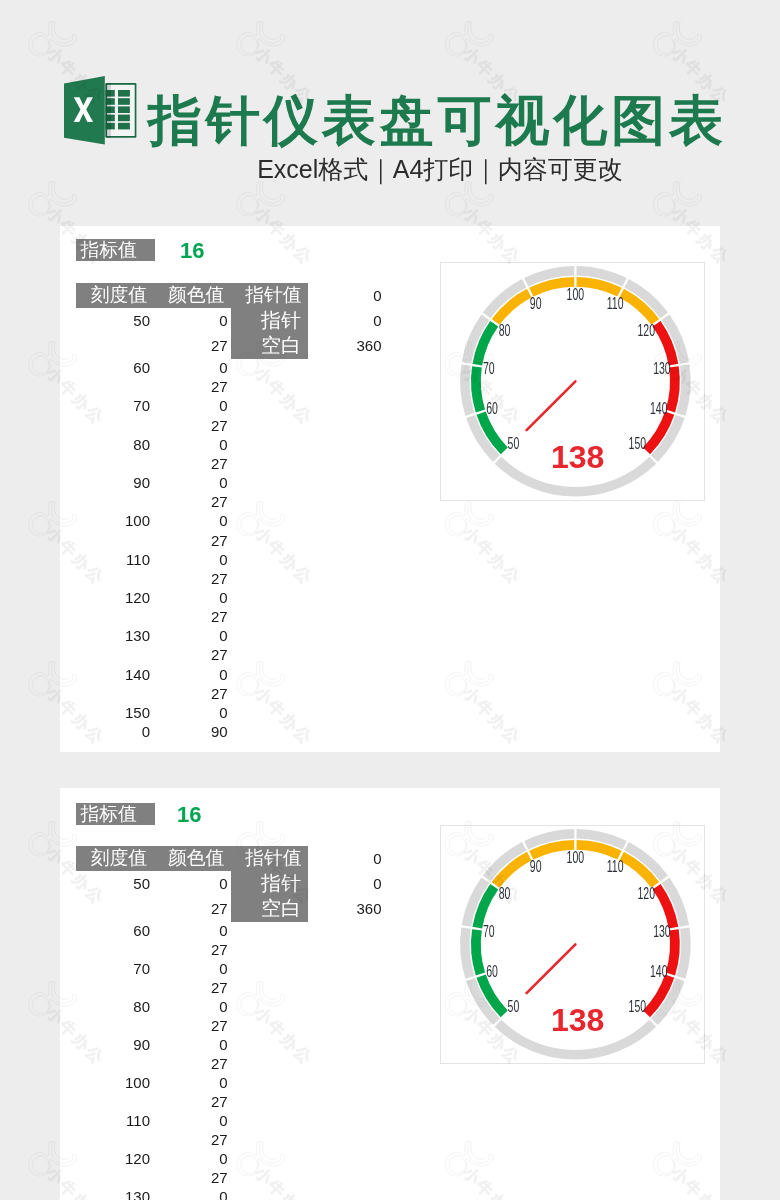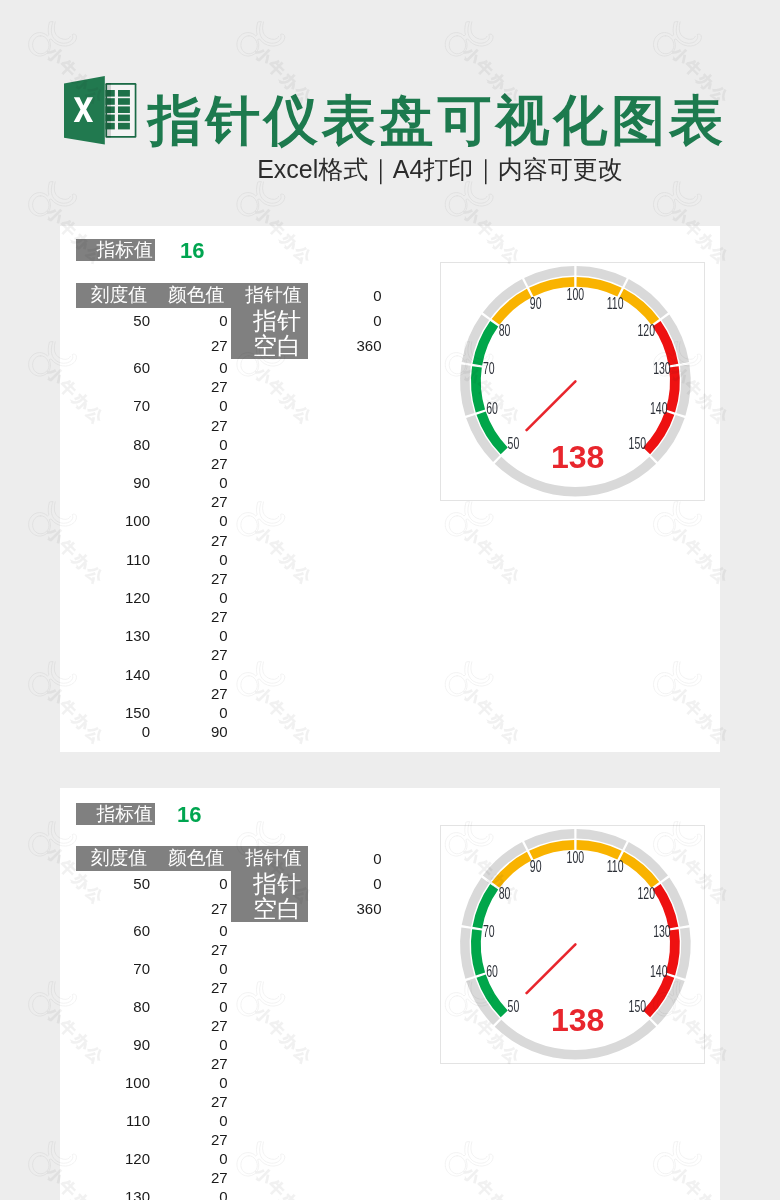--- a/index.html
+++ b/index.html
@@ -20,26 +20,26 @@
             font-size:25px;color:#2b2b2b;line-height:26px;letter-spacing:0px;}
 
   
   .card{position:absolute;left:60px;width:660px;background:#fff;}
   #card1{top:225.5px;height:526.5px;}
   #card2{top:787.8px;height:412.2px;}
 
   
   .kpi-label{position:absolute;background:#808080;color:#fff;font-size:18.8px;
              line-height:22.7px;height:22.7px;text-align:right;
-             padding-right:2px;box-sizing:border-box;white-space:nowrap;}
+             padding-right:18px;box-sizing:border-box;white-space:nowrap;}
   .kpi-value{position:absolute;color:#00a550;font-weight:bold;white-space:nowrap;}
   .hcell{position:absolute;background:#808080;color:#fff;font-size:18.8px;
          text-align:right;box-sizing:border-box;padding-right:7px;white-space:nowrap;
          display:flex;align-items:center;justify-content:flex-end;}
-  .gcell{position:absolute;background:#808080;color:#fff;font-size:24px;
+  .gcell{position:absolute;background:#808080;color:#fff;font-size:20px;
          text-align:right;box-sizing:border-box;padding-right:7px;white-space:nowrap;
          display:flex;align-items:center;justify-content:flex-end;font-family:Liberation Serif, serif;}
   .num{position:absolute;font-size:15px;color:#1a1a1a;text-align:right;
        white-space:nowrap;display:flex;align-items:center;justify-content:flex-end;}
 
   
   .chartframe{position:absolute;border:1px solid #e3e3e3;background:#fff;box-sizing:border-box;}
   #chart1{left:439.6px;top:262px;width:265px;height:239px;}
   #chart2{left:440.2px;top:825.2px;width:265px;height:239px;}
   .gsvg{position:absolute;left:-1px;top:-1px;}

